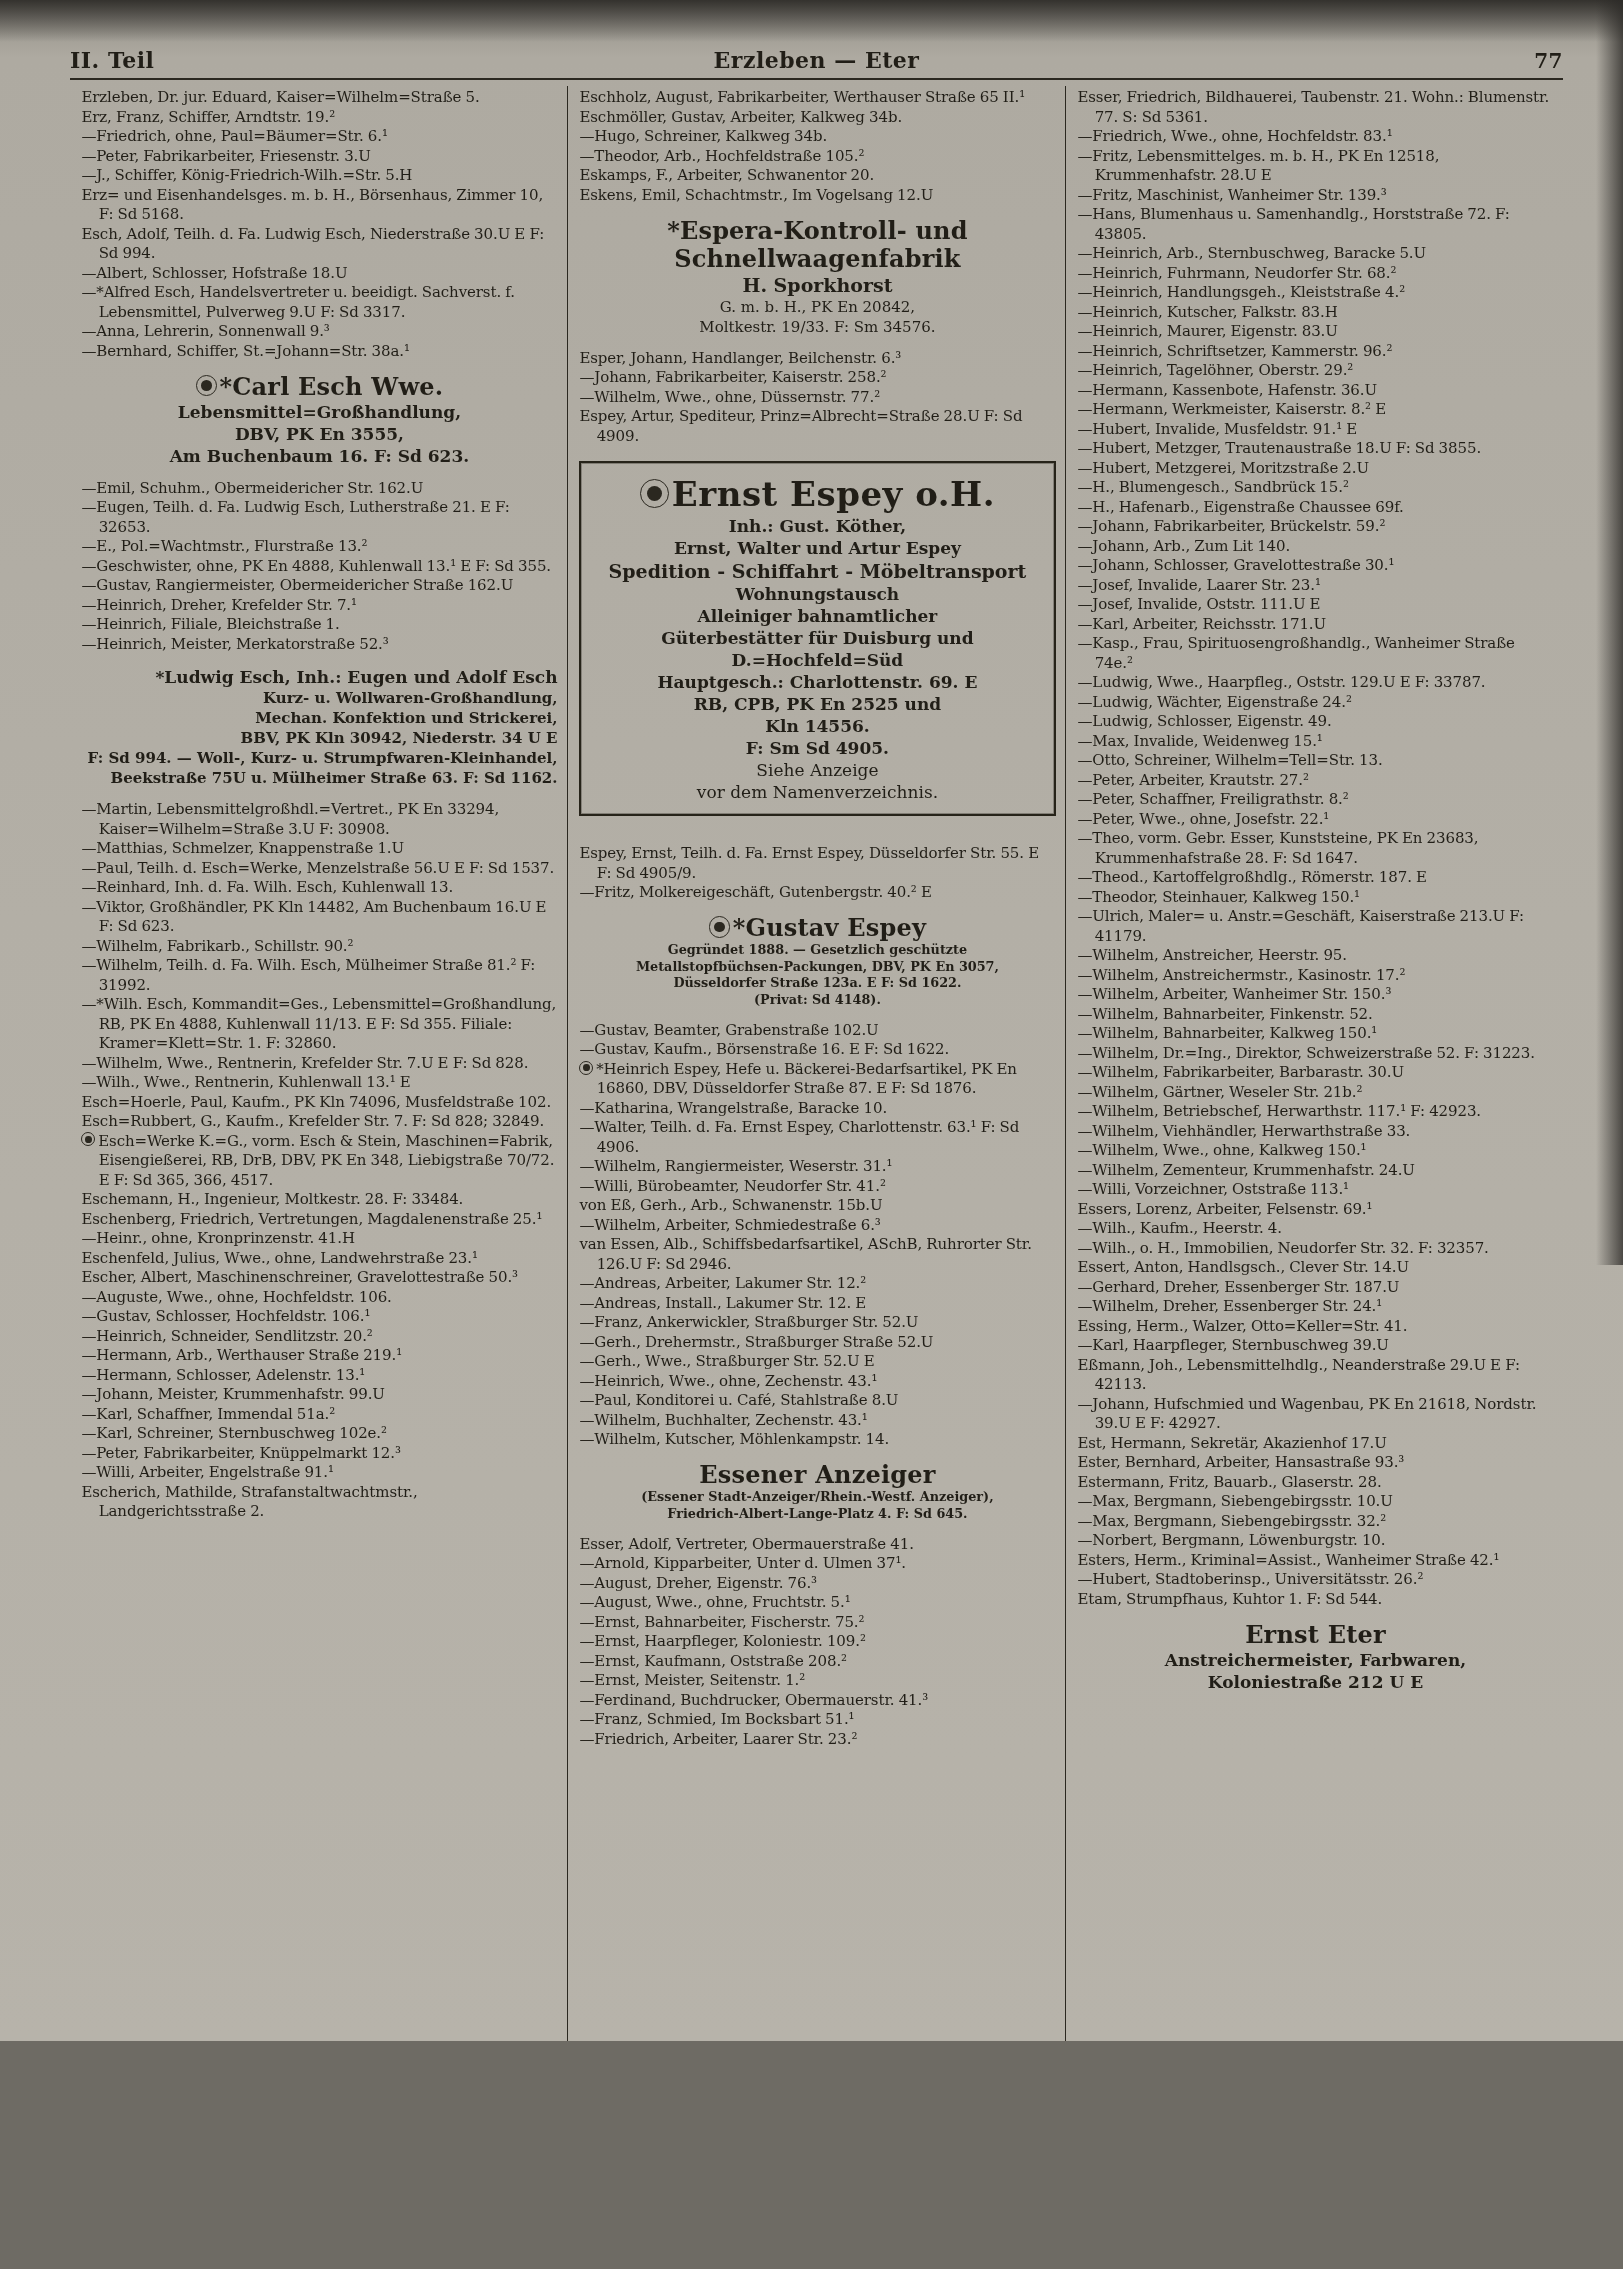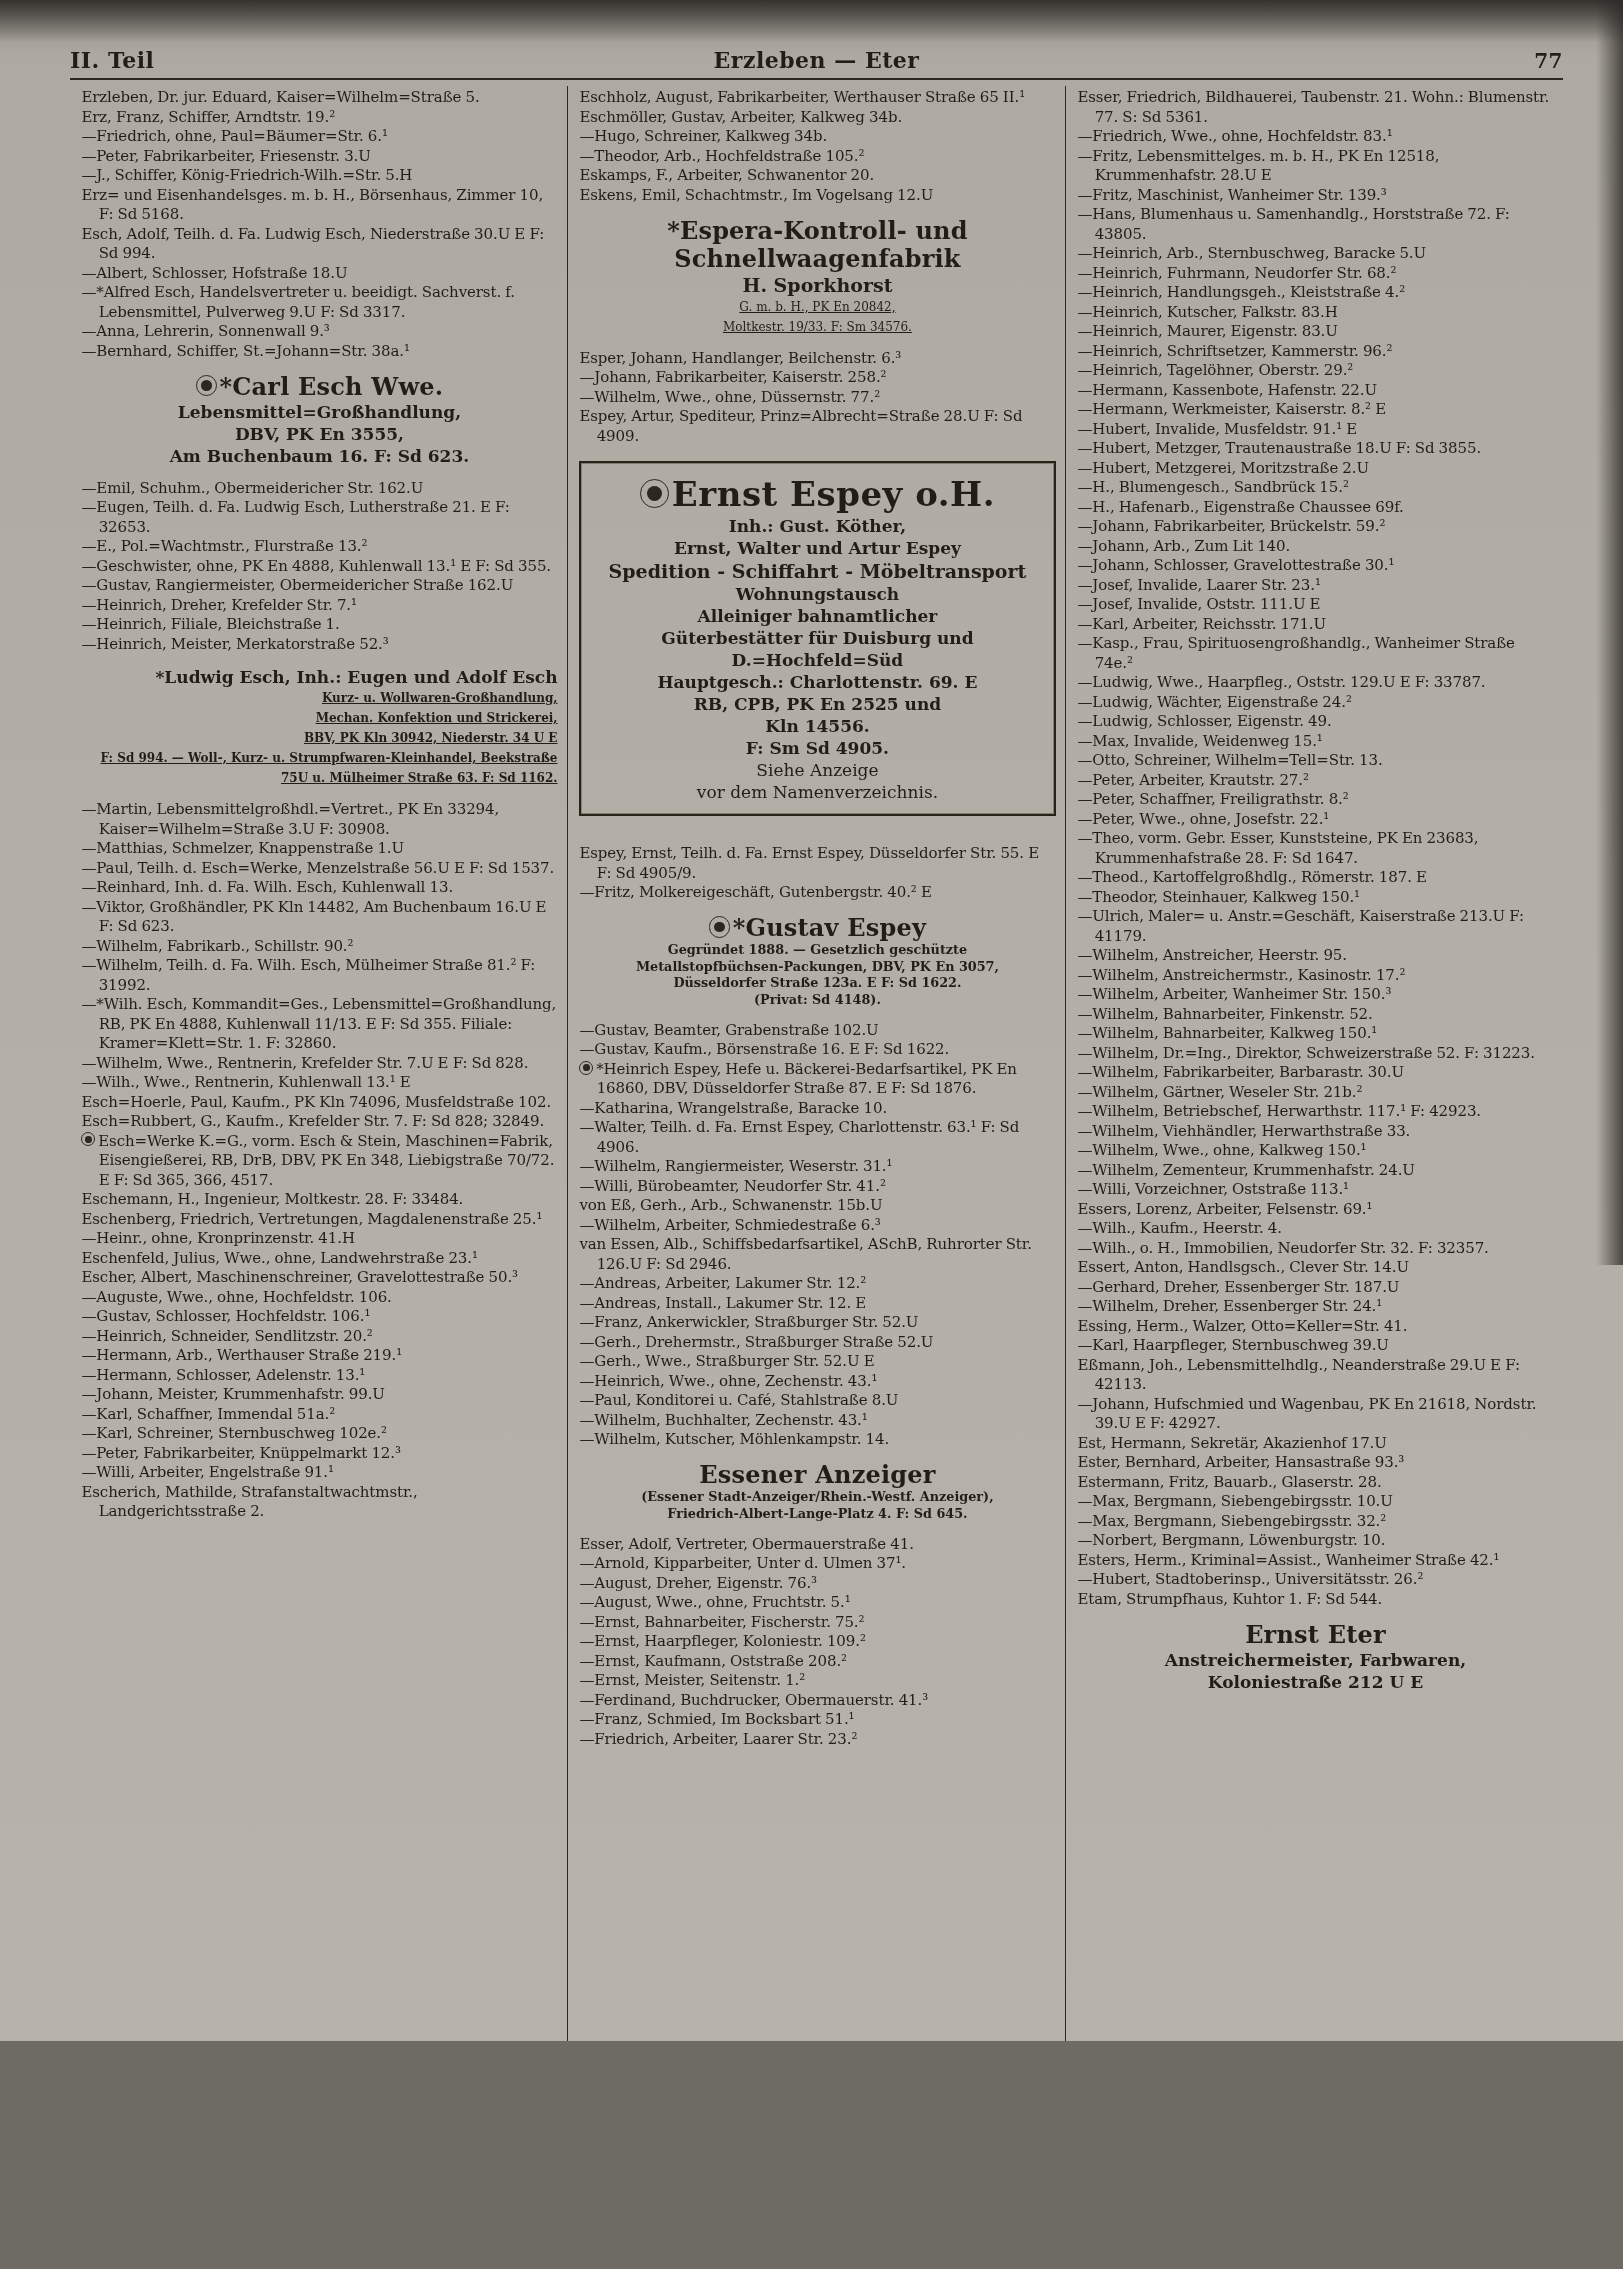--- a/index.html
+++ b/index.html
@@ -28,21 +28,21 @@
     margin-right:2.8px;vertical-align:-.06em;position:relative;text-indent:0;}
   .orn::after{content:"";position:absolute;left:22%;top:22%;right:22%;bottom:22%;
     border-radius:50%;background:#2b2820;}
   .ad{text-align:center;margin:11.4px 0 12.3px;}
   .ad.left{text-align:right;}
   .ad.boxed{border:2.8px solid #262319;box-shadow:0 0 0 0.9px rgba(38,35,25,.35) inset;
     padding:9.5px 5.7px 11.4px;margin:15px 0 28px;}
   .ad-line{margin:0;}
   .ad-line.b{font-weight:bold;}
   .ad-line.xs{font-size:12.8px;line-height:16.6px;}
-  .ad-line.md{font-size:12px;line-height:20px;text-decoration:underline;}
+  .ad-line.md{font-size:15px;line-height:20px;}
   .ad-line.lg{font-size:17px;line-height:22px;}
   .ad-line.xl{font-size:19px;line-height:24px;}
   .ad-line.xxl{font-size:24px;line-height:28px;letter-spacing:0.2px;}
   .ad-line.huge{font-size:34px;line-height:42px;letter-spacing:0.5px;}
   .ad-line .orn{border-width:1.9px;}
 </style>
 </head>
 <body>
 
 <div class="scan">
@@ -202,21 +202,21 @@
           <p class="entry">—Fritz, Lebensmittelges. m. b. H., PK En 12518, Krummenhafstr. 28.U E</p>
           <p class="entry">—Fritz, Maschinist, Wanheimer Str. 139.³</p>
           <p class="entry">—Hans, Blumenhaus u. Samenhandlg., Horststraße 72. F: 43805.</p>
           <p class="entry">—Heinrich, Arb., Sternbuschweg, Baracke 5.U</p>
           <p class="entry">—Heinrich, Fuhrmann, Neudorfer Str. 68.²</p>
           <p class="entry">—Heinrich, Handlungsgeh., Kleiststraße 4.²</p>
           <p class="entry">—Heinrich, Kutscher, Falkstr. 83.H</p>
           <p class="entry">—Heinrich, Maurer, Eigenstr. 83.U</p>
           <p class="entry">—Heinrich, Schriftsetzer, Kammerstr. 96.²</p>
           <p class="entry">—Heinrich, Tagelöhner, Oberstr. 29.²</p>
-          <p class="entry">—Hermann, Kassenbote, Hafenstr. 22.U</p>
+          <p class="entry">—Hermann, Kassenbote, Hafenstr. 36.U</p>
           <p class="entry">—Hermann, Werkmeister, Kaiserstr. 8.² E</p>
           <p class="entry">—Hubert, Invalide, Musfeldstr. 91.¹ E</p>
           <p class="entry">—Hubert, Metzger, Trautenaustraße 18.U F: Sd 3855.</p>
           <p class="entry">—Hubert, Metzgerei, Moritzstraße 2.U</p>
           <p class="entry">—H., Blumengesch., Sandbrück 15.²</p>
           <p class="entry">—H., Hafenarb., Eigenstraße Chaussee 69f.</p>
           <p class="entry">—Johann, Fabrikarbeiter, Brückelstr. 59.²</p>
           <p class="entry">—Johann, Arb., Zum Lit 140.</p>
           <p class="entry">—Johann, Schlosser, Gravelottestraße 30.¹</p>
           <p class="entry">—Josef, Invalide, Laarer Str. 23.¹</p>

